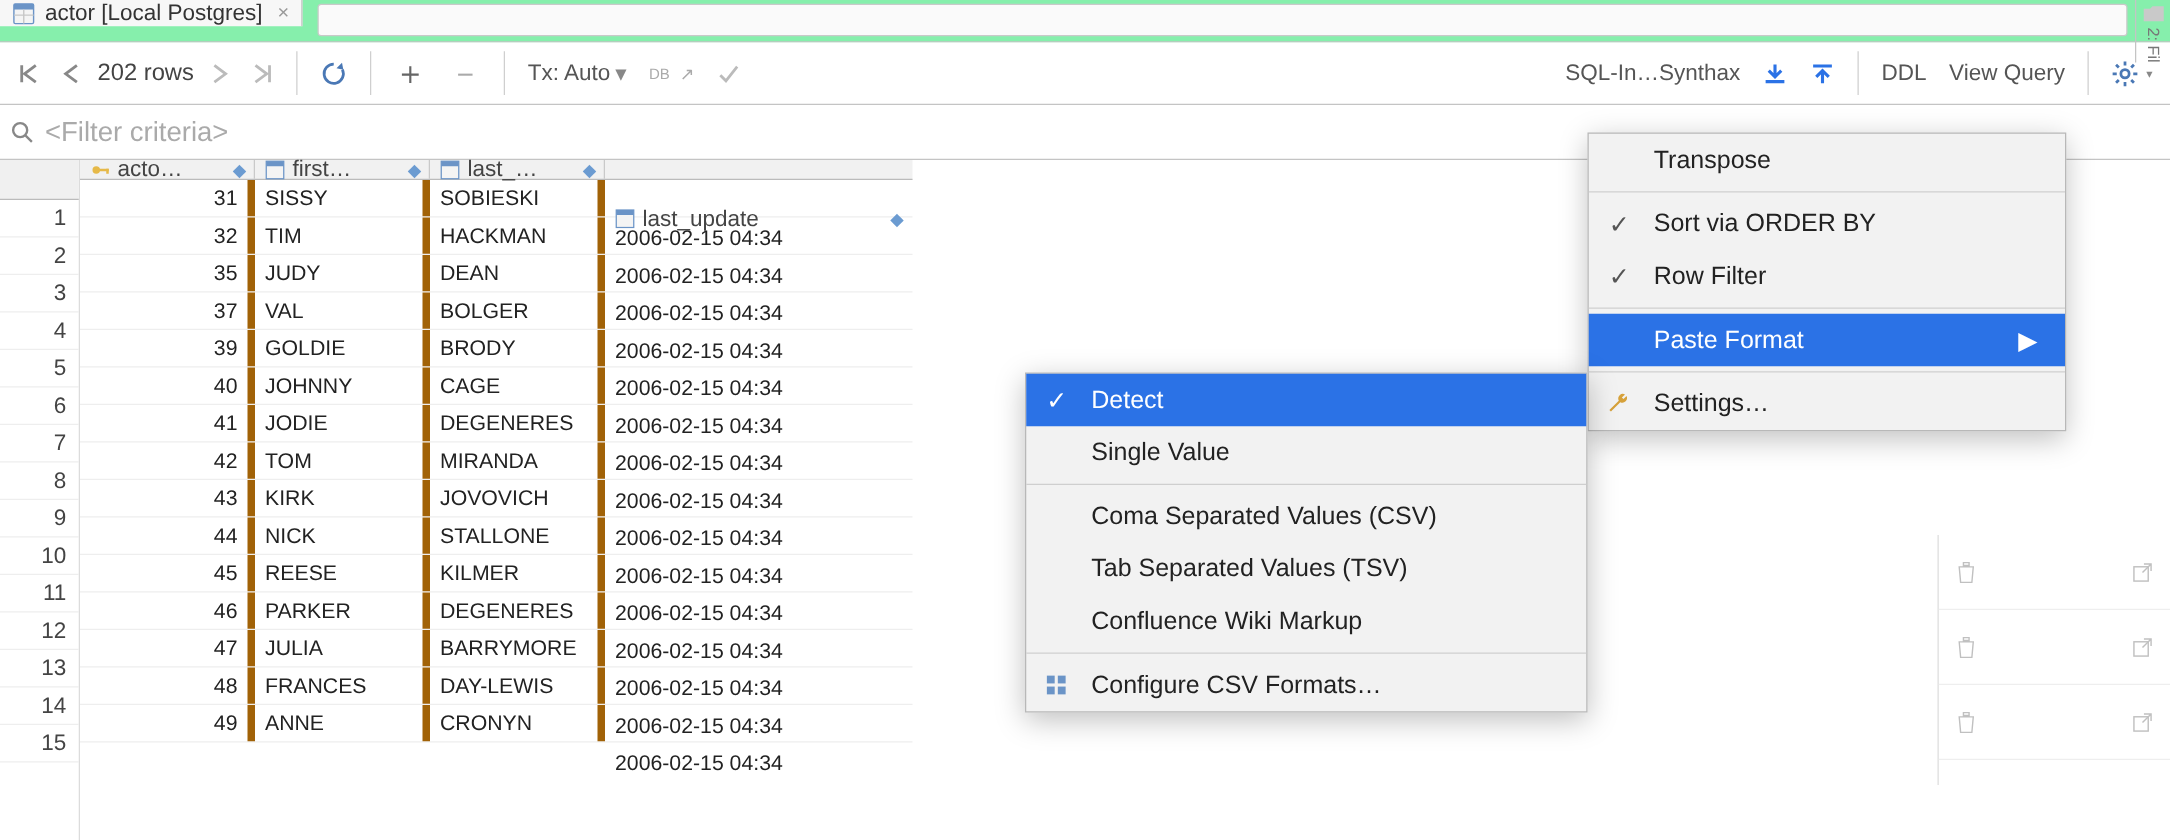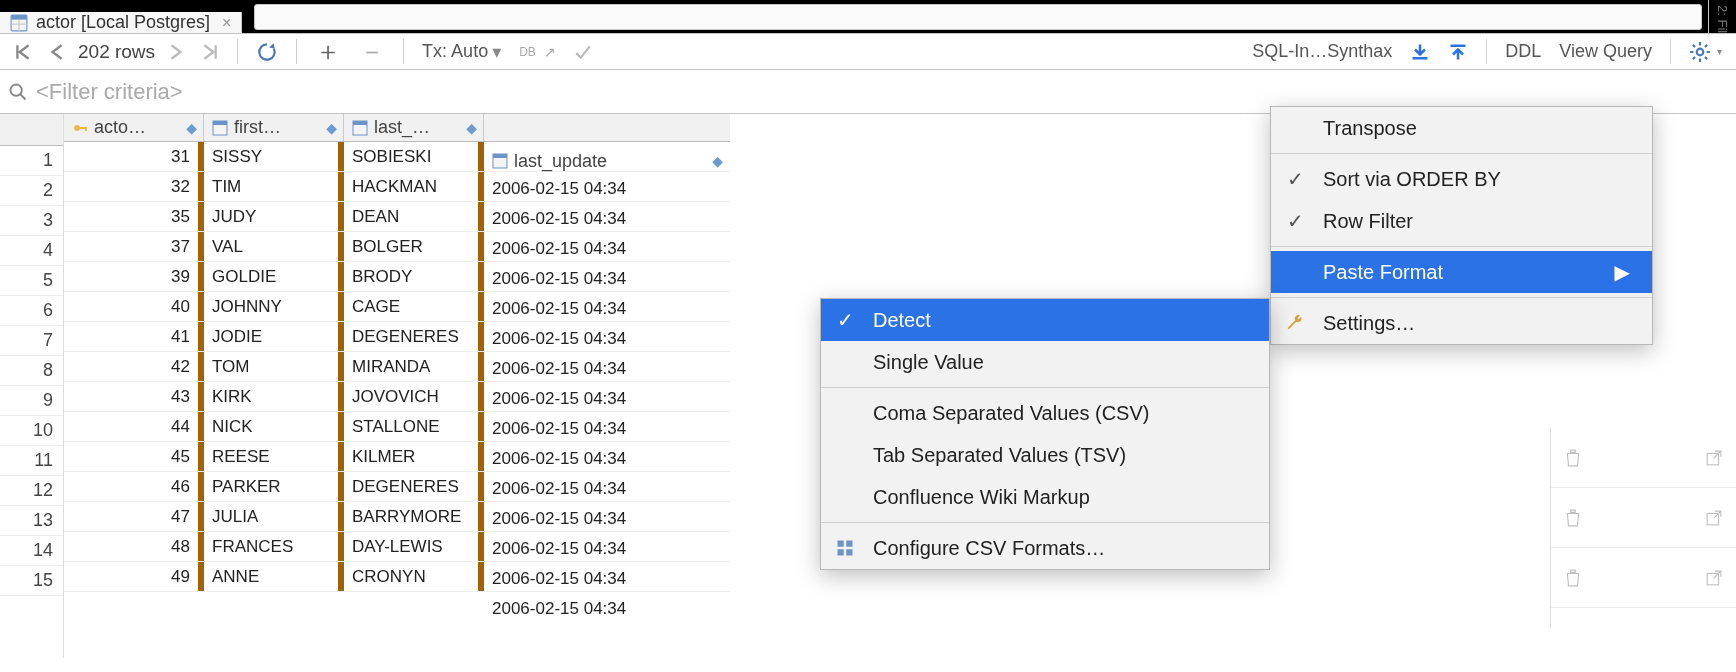--- a/index.html
+++ b/index.html
@@ -1,44 +1,44 @@
 <!DOCTYPE html>
 <html><head>
 <meta charset="utf-8">
 <style>
   * { box-sizing: border-box; margin: 0; padding: 0; font-family: -apple-system, BlinkMacSystemFont, "Segoe UI", Arial, sans-serif; }
   body { width: 1736px; height: 672px; background: #fff; font-size: 18px; color: #333; position: relative; overflow: hidden; }
 
-  .tabbar { height: 34px; display: flex; align-items: flex-end; border-bottom: 1px solid #c4c4c4; background: #000000; }
+  .tabbar { height: 34px; display: flex; align-items: flex-start; border-bottom: 1px solid #c4c4c4; background: #86efac; }
   .tab { display: flex; align-items: center; gap: 8px; padding: 0 10px; background: #f7f7f7; border-right: 1px solid #c4c4c4; }
   .tab span.close { color:#999; font-size:16px; margin-left:4px; }
   .search-tab { flex:1; margin-left:6px; display:flex; align-items:center; }
   .search-tab .search-pill { flex:1; margin:3px 6px; height:26px; background:#fafafa; border:1px solid #c9c9c9; border-radius:3px; }
   .right-strip { width:28px; border-left:1px solid #c4c4c4; display:flex; flex-direction:column; align-items:center; padding-top:4px; gap:4px; color:#777; font-size:12px; }
   .right-strip .vertical { writing-mode: vertical-rl; font-size:13px; }
 
-  .toolbar { height: 36px; display:flex; align-items:center; border-bottom:1px solid #c4c4c4; background:#fff; }
+  .toolbar { height: 50px; display:flex; align-items:center; border-bottom:1px solid #c4c4c4; background:#fff; }
   .tool-group { display:flex; align-items:center; height:100%; padding:0 10px; gap:10px; }
   .sep { width:1px; height:70%; background:#cfcfcf; margin:0 4px; }
   .toolbar button, .toolbar .txt { background:none; border:none; color:#555; font-size:18px; display:flex; align-items:center; gap:4px; padding:2px 4px; }
   .toolbar .rowcount { color:#444; font-size:19px; }
   .toolbar .faded { color:#aaa; }
   .toolbar .spacer { flex:1; }
 
   .filterbar { height: 44px; display:flex; align-items:center; border-bottom:1px solid #c4c4c4; padding:0 8px; gap:8px; }
   .filterbar input { flex:1; border:none; outline:none; font-size:22px; color:#c2410c; }
   .filterbar input::placeholder { color:#aaa; }
 
   .grid { display:flex; height: calc(672px - 34px - 50px - 44px); }
   .gutter { width:64px; border-right:1px solid #dcdcdc; }
   .gutter-head { height:32px; border-bottom:1px solid #bbb; background:#f0f0f0; }
   .gutter-row { height:30px; display:flex; align-items:center; justify-content:flex-end; padding-right:10px; color:#444; font-size:18px; border-bottom:1px solid #eee; }
 
   .cols { flex:0 0 auto; display:flex; flex-direction:column; }
-  .headers { display:flex; height:28px; background:#f1f1f1; border-bottom:1px solid #bbb; }
+  .headers { display:flex; height:16px; background:#f1f1f1; border-bottom:1px solid #bbb; }
   .col-h { display:flex; align-items:center; gap:6px; padding:0 8px; border-right:1px solid #c9c9c9; color:#444; font-size:18px; position:relative; }
   .col-h .sort { position:absolute; right:6px; color:#6b9bd1; font-size:14px; }
   .col-h.key svg.keyicon { width:16px; height:16px; }
   .col-h svg.tableicon { width:16px; height:16px; }
 
   .w-acto { width:140px; }
   .w-first { width:140px; }
   .w-last { width:140px; }
   .w-upd { width:246px;margin-top:47px; }
 

